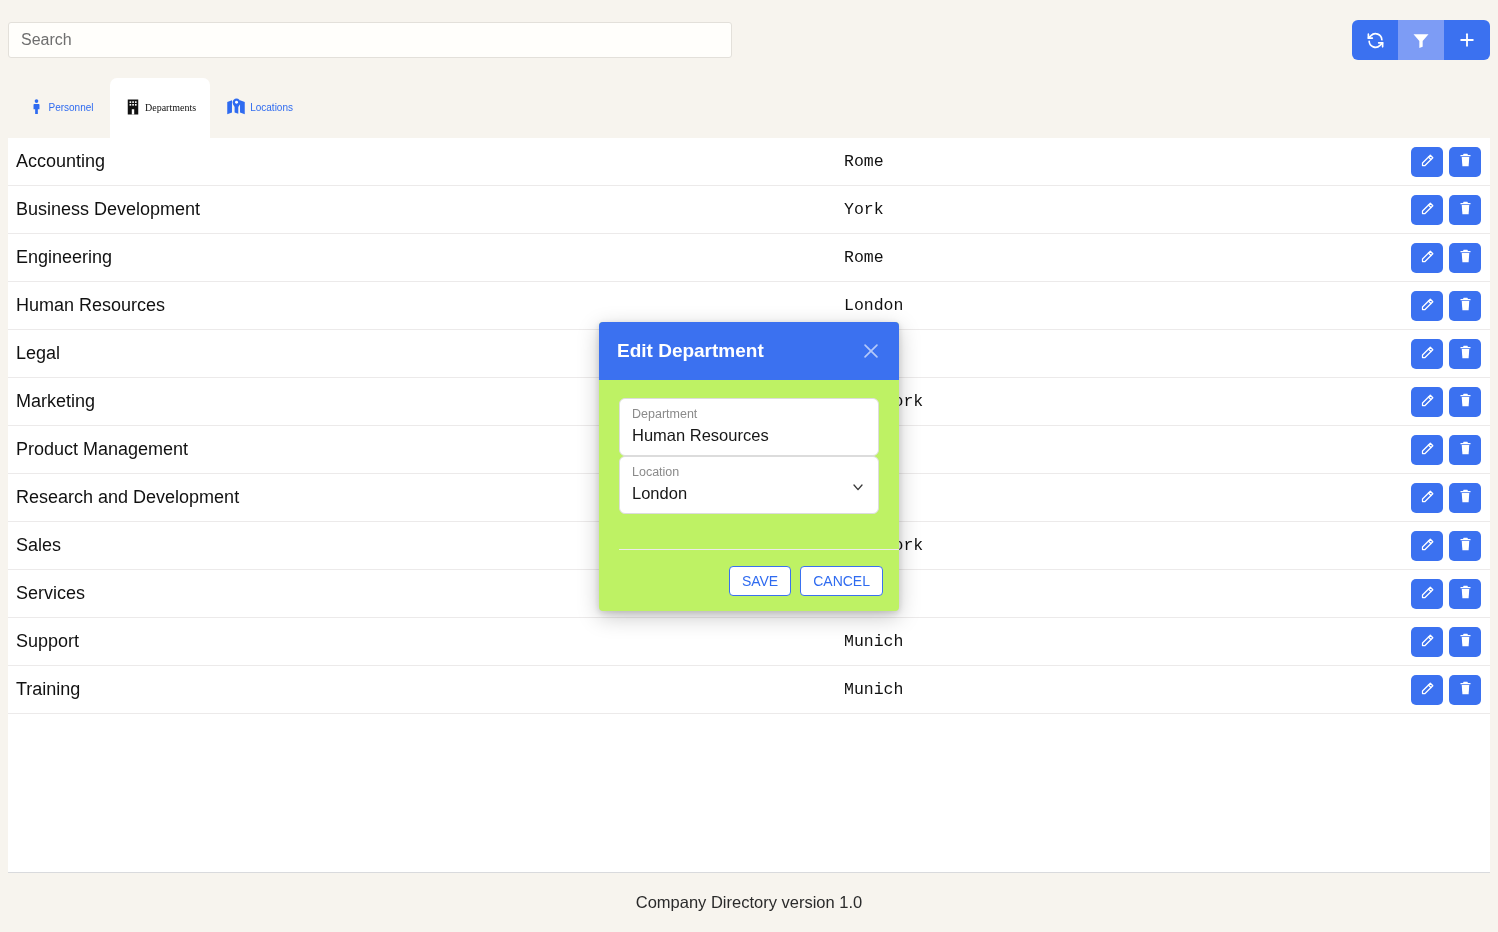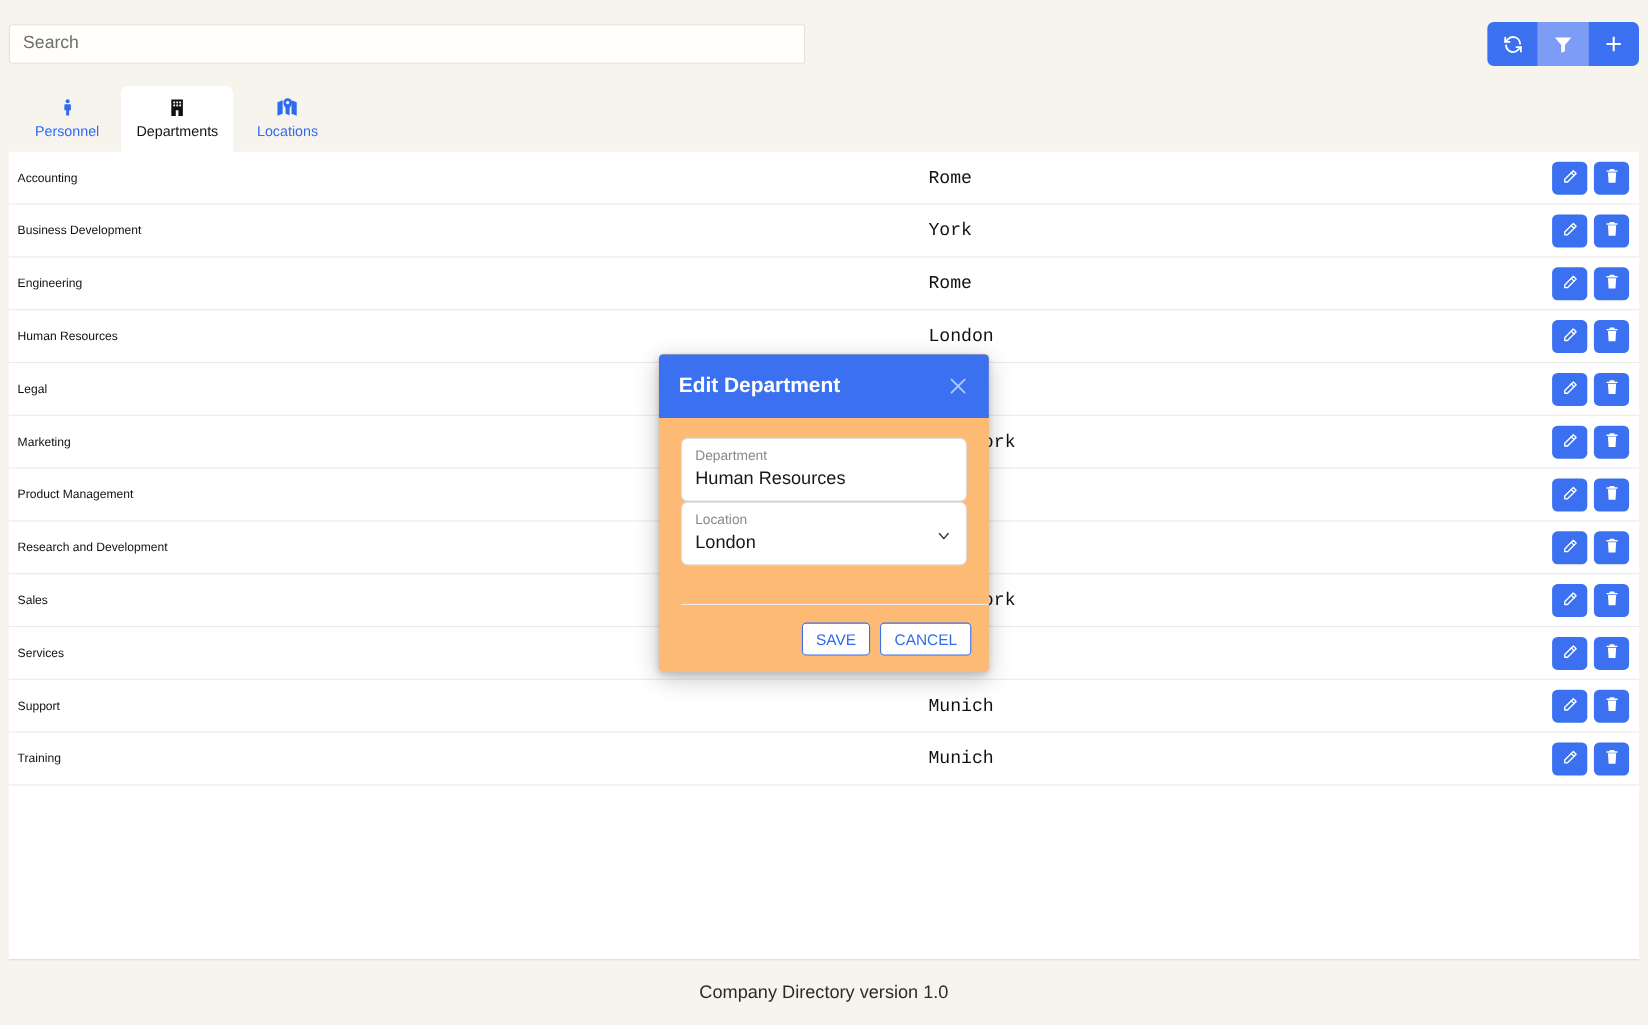--- a/index.html
+++ b/index.html
@@ -77,38 +77,39 @@
     width: 1498px;
     height: 62px;
     display: flex;
     align-items: flex-end;
     padding-left: 12px;
   }
   .tab {
     min-width: 98px;
     height: 60px;
     display: flex;
-    flex-direction: column;
+    flex-direction: row;
     align-items: center;
     justify-content: center;
     gap: 3px;
     padding: 4px 14px 6px 14px;
     cursor: pointer;
     background: transparent;
     border: none;
     color: #2f6bf0;
     font-family: "Liberation Sans", sans-serif;
-    font-size: 13px;
+    font-size: 10px;
   }
   .tab .ticon { height: 22px; display: flex; align-items: center; justify-content: center; }
   .tab.active {
     background: #ffffff;
     color: #111111;
     border-top-left-radius: 7px;
     border-top-right-radius: 7px;
+    font-family: Liberation Serif, serif;
   }
   .tab.active .ticon svg { fill: #111111; }
 
   
   .table-card {
     position: absolute;
     left: 8px;
     top: 138px;
     width: 1482px;
     height: 735px;
@@ -119,21 +120,21 @@
   .row {
     position: relative;
     height: 48px;
     display: flex;
     align-items: center;
     border-bottom: 1px solid #eceaea;
   }
   .cell-dept {
     position: absolute;
     left: 8px;
-    font-size: 11px;
+    font-size: 18px;
     color: #111111;
     white-space: nowrap;
   }
   .cell-loc {
     position: absolute;
     left: 836px;
     font-size: 16.5px;
     color: #111111;
     white-space: nowrap;
     font-family: Liberation Mono, monospace;
@@ -172,21 +173,21 @@
     color: #2b2b2b;
   }
 
   
   .dialog {
     position: absolute;
     left: 599px;
     top: 322px;
     width: 300px;
     height: 289px;
-    background: #fdba74;
+    background: #bef264;
     border-radius: 4px;
     box-shadow: 0 6px 22px rgba(0,0,0,0.22), 0 2px 6px rgba(0,0,0,0.14);
     overflow: hidden;
     display: flex;
     flex-direction: column;
   }
   .dlg-header {
     height: 58px;
     background: #3b71f0;
     display: flex;

